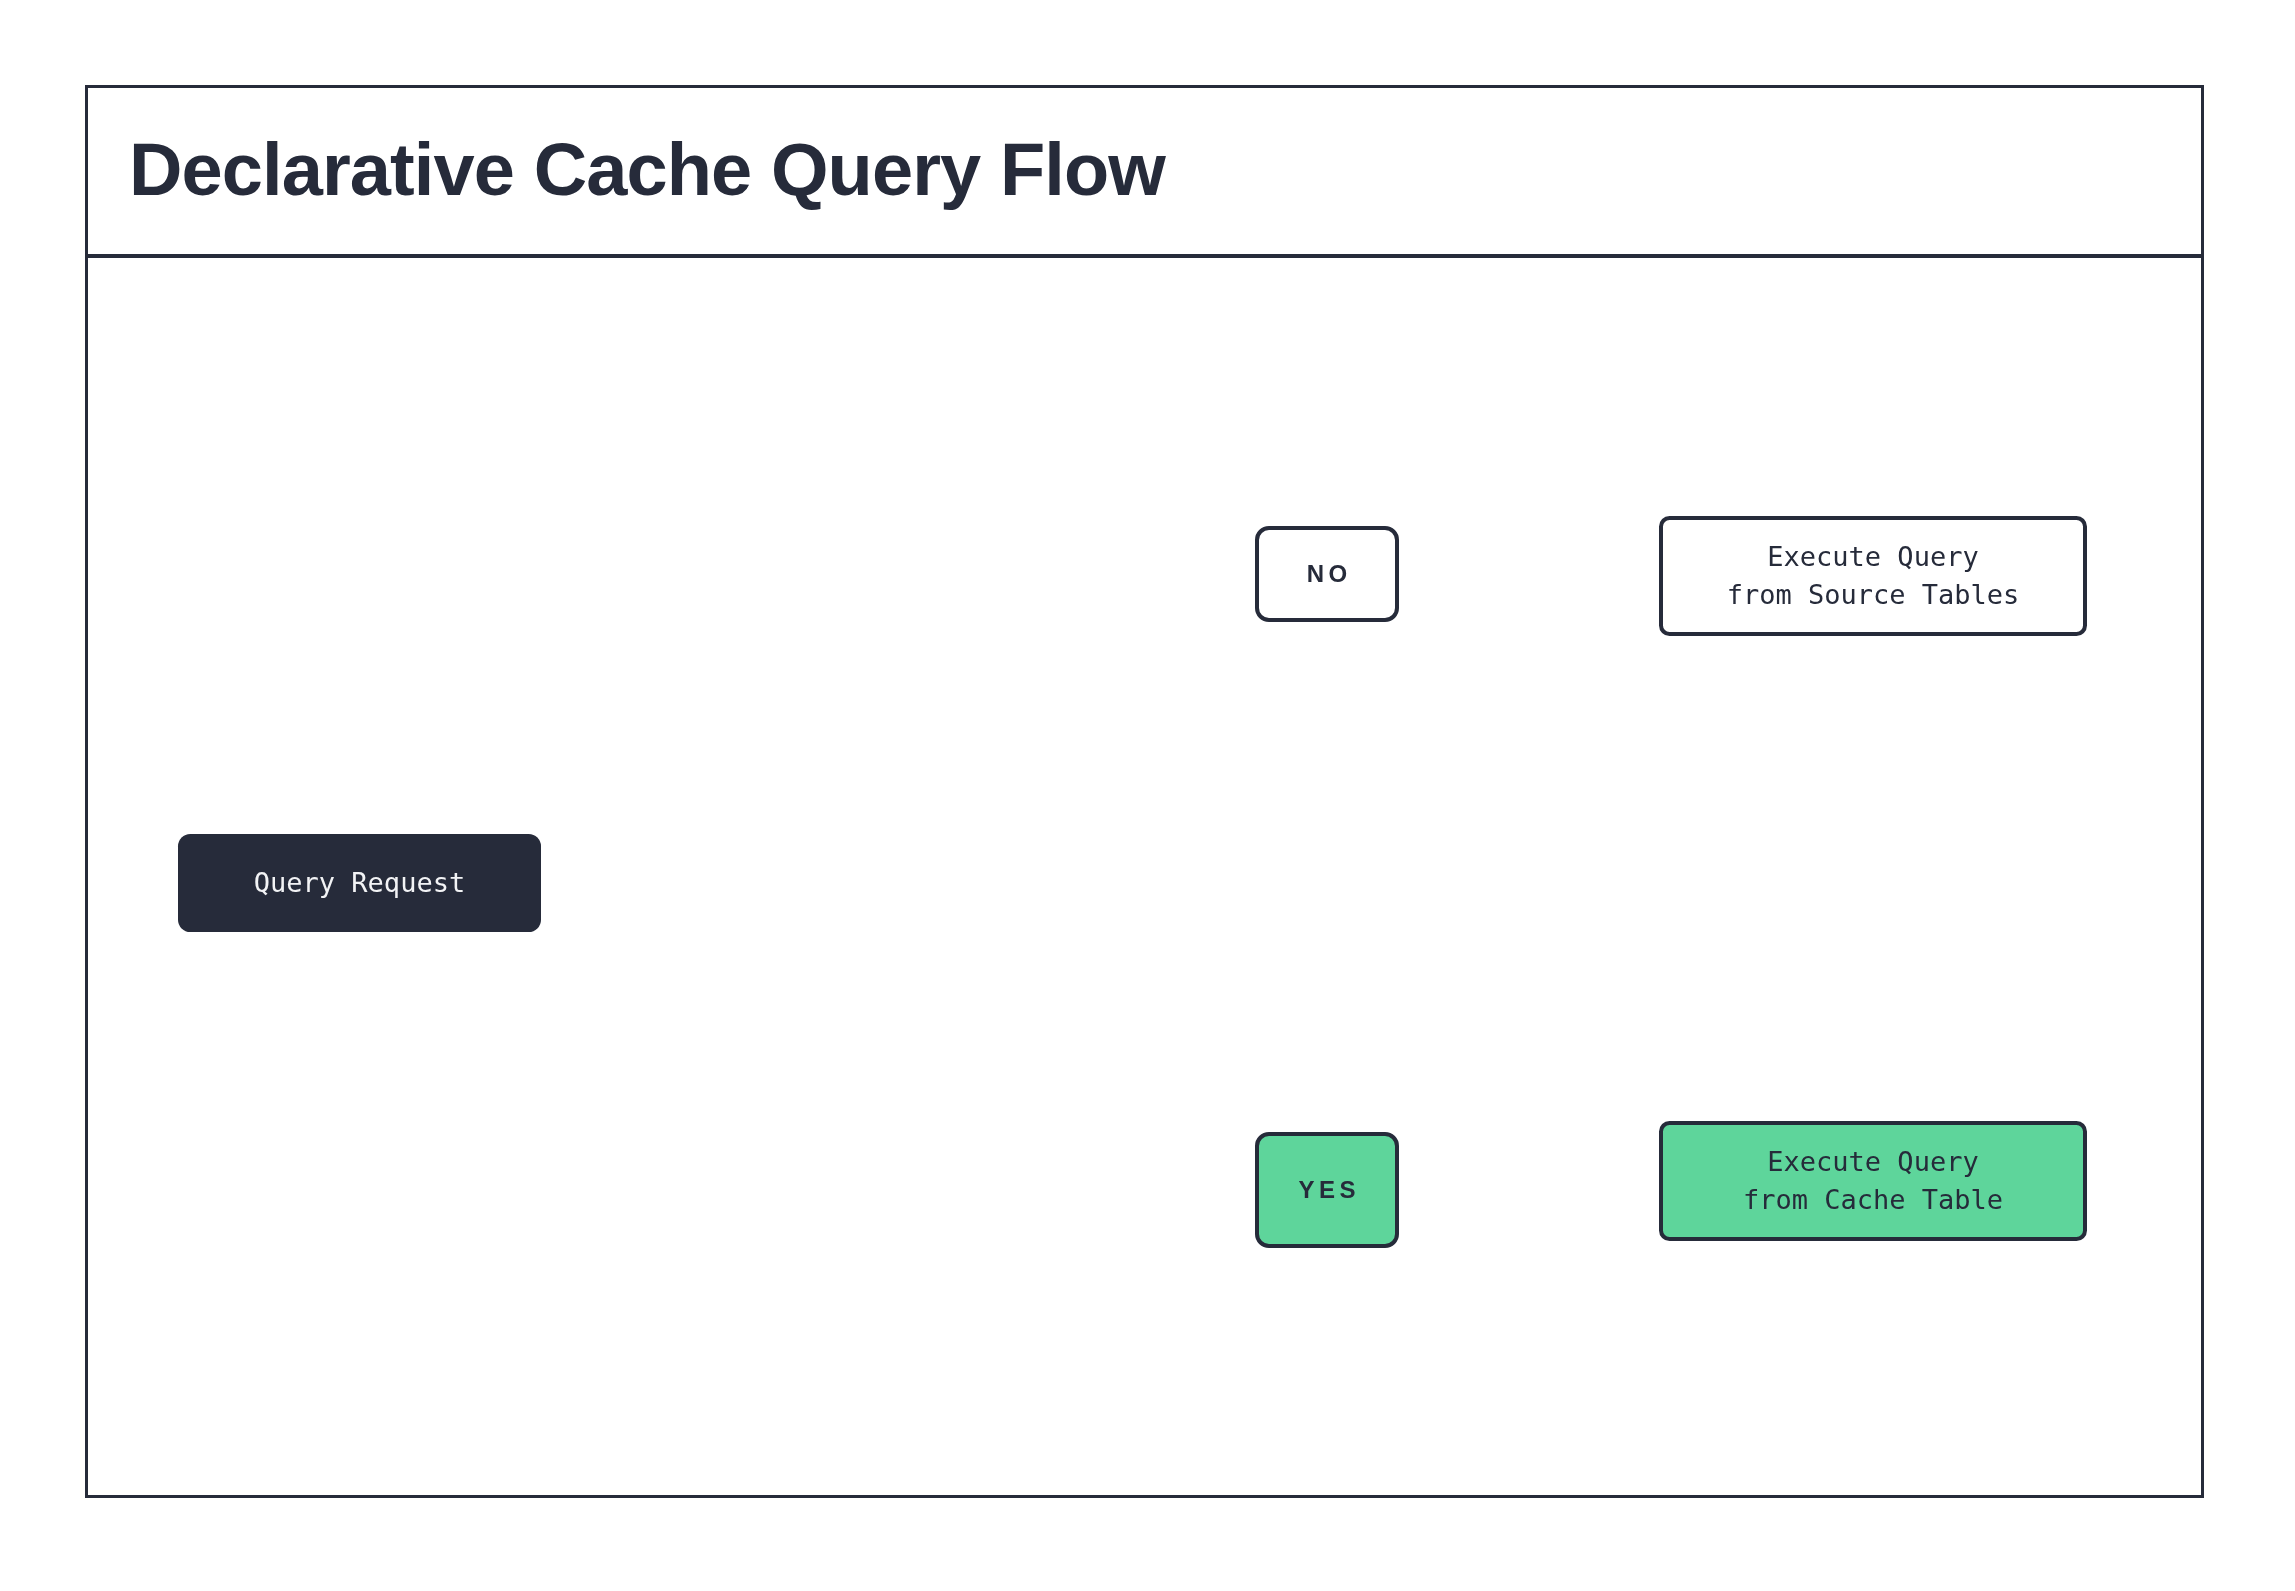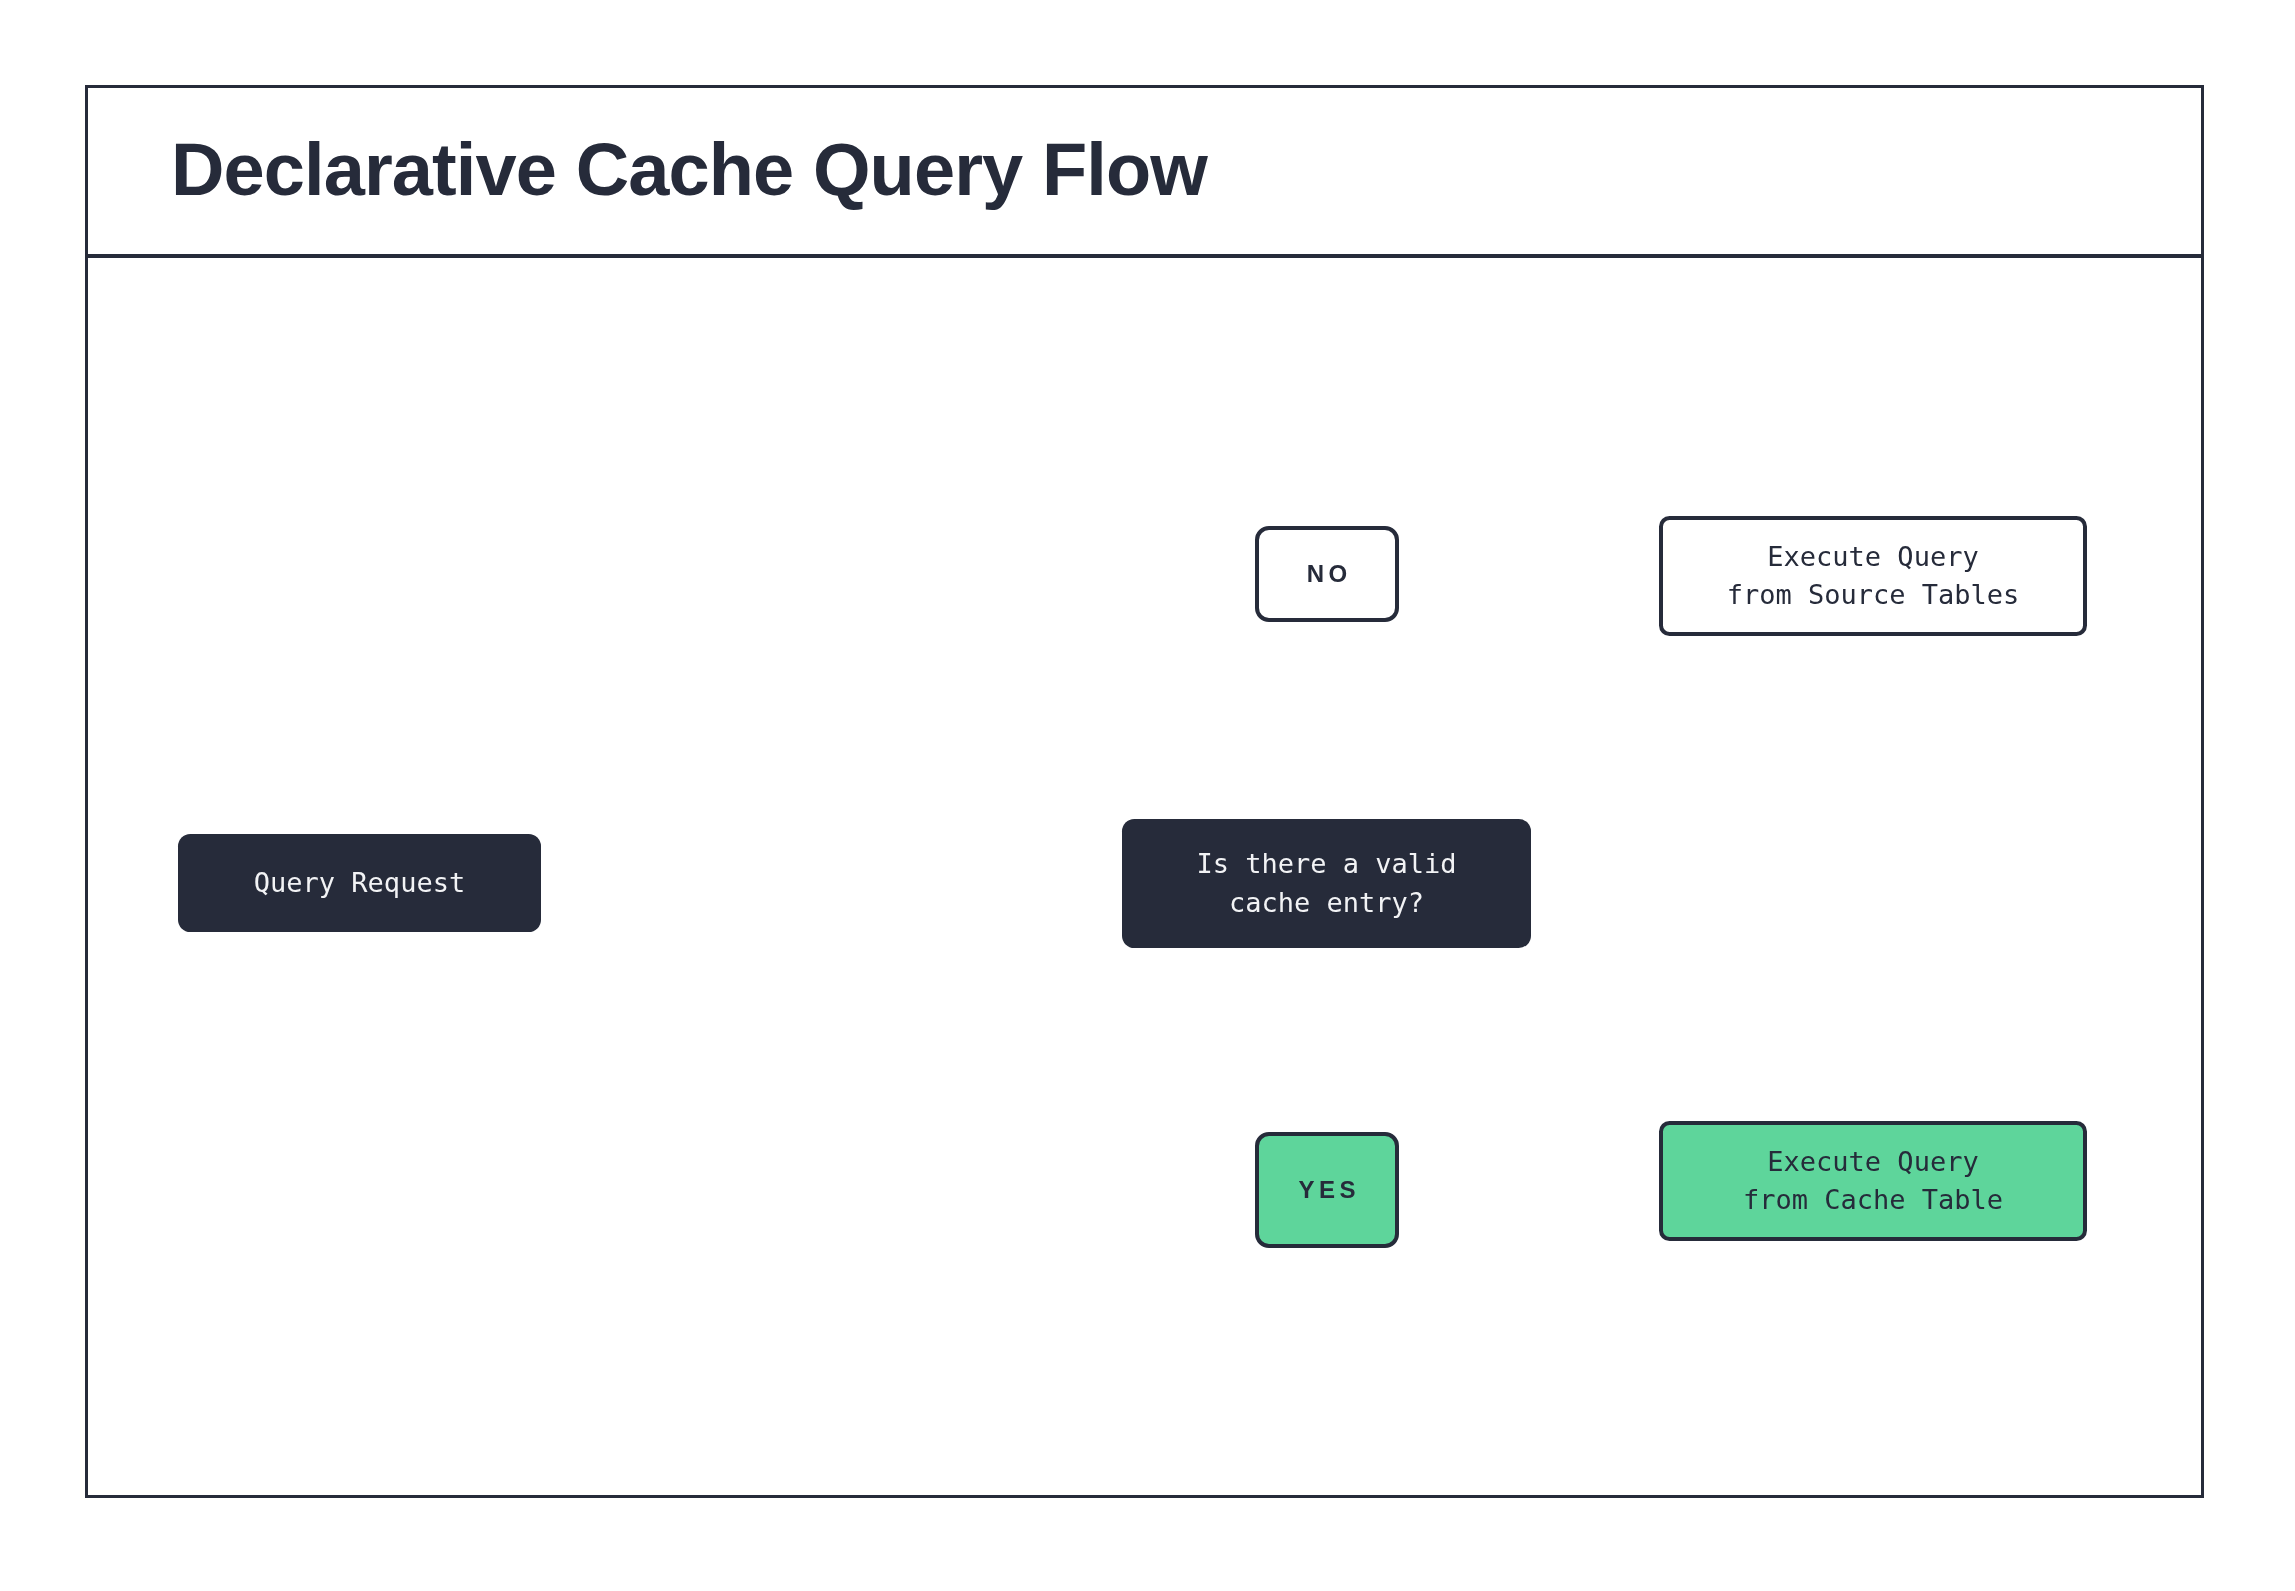--- a/index.html
+++ b/index.html
@@ -28,21 +28,21 @@
     position:absolute;left:85px;top:85px;
     width:2119px;height:173px;
     border-bottom:4.4px solid var(--dark);
     box-sizing:border-box;
     display:flex;align-items:center;
   }
   .title{
     font-family:"Liberation Sans", sans-serif;
     font-weight:700;font-size:74px;letter-spacing:-0.9px;
     color:var(--dark);
-    padding-left:86px;
+    padding-left:44px;
     white-space:nowrap;
   }
   svg.wires{position:absolute;left:0;top:0;}
   svg.wires line{stroke:var(--dark);stroke-width:5;}
   svg.wires ellipse{fill:var(--background);stroke:var(--dark);stroke-width:5;}
   .node{
     position:absolute;box-sizing:border-box;
     display:flex;align-items:center;justify-content:center;
     text-align:center;
     font-size:27px;font-weight:400;line-height:1.42;
@@ -94,22 +94,20 @@
   </svg>
 
   <div class="frame"></div>
   <div class="header">
     <div class="title">Declarative Cache Query Flow</div>
   </div>
 
   <div class="node dark" style="left:178px;top:834px;width:363px;height:98px;">Query Request</div>
 
 
-  <div class="node dark" style="left:1122px;top:819px;width:409px;height:129px;">Is there a valid
-cache entry?</div>
 
   <div class="node white badge" style="left:1255px;top:526px;width:144px;height:96px;">NO</div>
 
   <div class="node green badge" style="left:1255px;top:1132px;width:144px;height:116px;">YES</div>
 
   <div class="node white db-label" style="left:1659px;top:516px;width:428px;height:120px;">Execute Query
 from Source Tables</div>
 
   <div class="node green db-label" style="left:1659px;top:1121px;width:428px;height:120px;">Execute Query
 from Cache Table</div>

